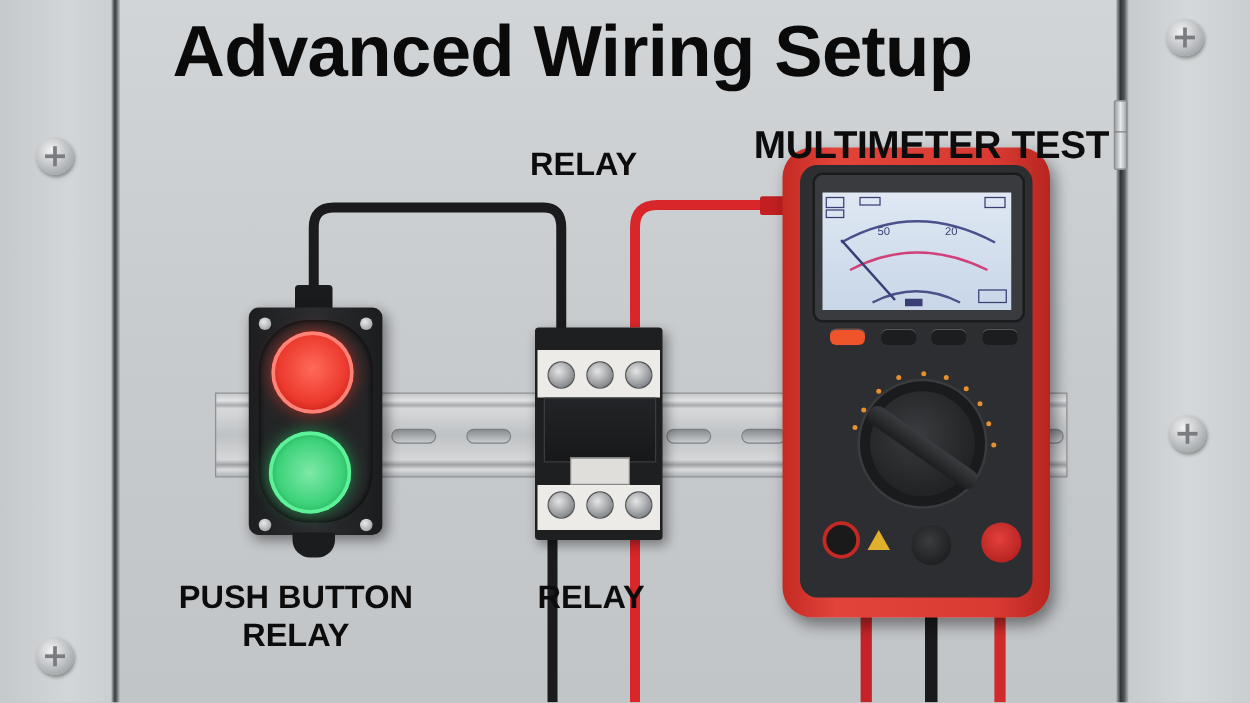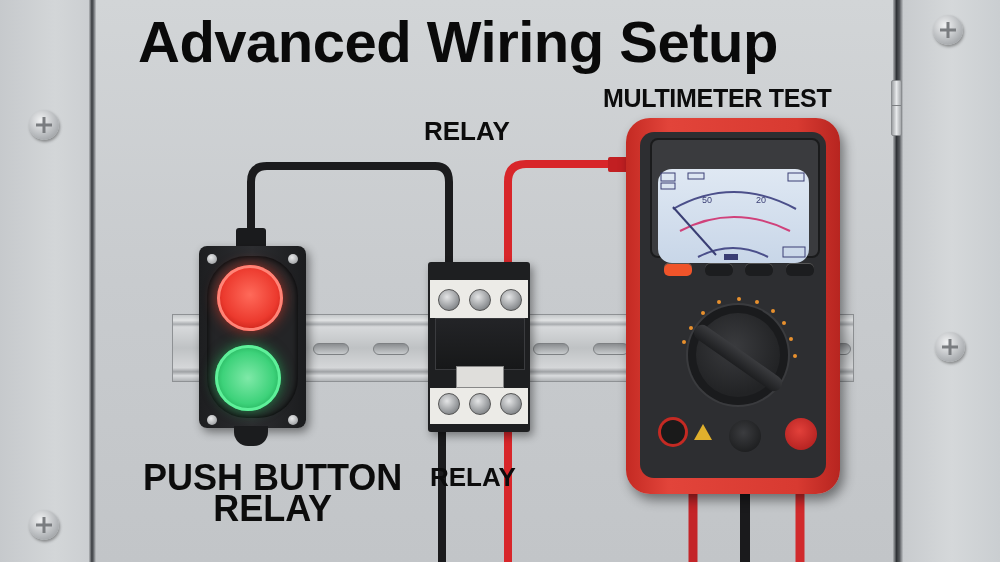--- a/index.html
+++ b/index.html
@@ -27,23 +27,23 @@
   .screw::before, .screw::after { content:""; position:absolute; left:50%; top:50%;
     background:#7a7d80; transform:translate(-50%,-50%); }
   .screw::before { width:16px; height:3px; }
   .screw::after { width:3px; height:16px; }
 
   .title { position:absolute; left:0; width:1000px; text-align:center; top:8px;
     font-weight:bold; font-size:58px; color:#0a0a0a; letter-spacing:-0.5px;
     padding-left:0px; }
   .title span { position:absolute; left:138px; top:0; white-space:nowrap; }
   .label { position:absolute; font-weight:bold; color:#0c0c0c; white-space:nowrap; }
-  .lbl-multi { left:603px; top:84px; font-size:25px; letter-spacing:-0.3px; }
+  .lbl-multi { left:603px; top:98px; font-size:31px; letter-spacing:-0.3px; }
   .lbl-relay-top { left:424px; top:116px; font-size:26px; }
-  .lbl-push { left:143px; top:462px; font-size:36px; text-align:center; line-height:31px; }
+  .lbl-push { left:143px; top:462px; font-size:26px; text-align:center; line-height:31px; }
   .lbl-relay-bot { left:430px; top:462px; font-size:26px; }
 
   
   .rail { position:absolute; left:172px; top:314px; width:680px; height:66px;
     background:linear-gradient(180deg,#c5c8ca 0%,#e1e3e4 8%,#a9acaf 14%,#d7d9db 18%,#bfc2c4 50%,#d5d7d9 80%,#9fa2a5 86%,#dadcde 92%,#b0b3b6 100%);
     border:1px solid #8e9194; }
   .slot { position:absolute; top:28px; width:34px; height:10px; border-radius:6px;
     background:linear-gradient(180deg,#8a8d90,#c8cbcd); border:1px solid #7d8083; }
 
   
@@ -79,22 +79,22 @@
     border:1px solid #3a3b3e; background:linear-gradient(180deg,#232427,#171819); }
 
   
   .mm-body { position:absolute; left:626px; top:118px; width:214px; height:376px;
     background:linear-gradient(90deg,#c42a23,#e2443a 20%,#d83a31 80%,#b72520);
     border-radius:24px; box-shadow:4px 6px 12px rgba(0,0,0,.45); }
   .mm-face { position:absolute; left:640px; top:132px; width:186px; height:346px;
     background:#2d2e31; border-radius:14px; }
   .mm-screen-bezel { position:absolute; left:650px; top:138px; width:166px; height:116px;
     background:#3a3b3e; border-radius:8px; border:2px solid #1a1b1c; }
-  .mm-screen { position:absolute; left:658px; top:169px; width:151px; height:94px;
-    background:linear-gradient(180deg,#dfe8f3,#c8d6e8); border-radius:14px; }
+  .mm-screen { position:absolute; left:658px; top:154px; width:151px; height:94px;
+    background:linear-gradient(180deg,#dfe8f3,#c8d6e8); border-radius:0; }
   .mm-btn { position:absolute; top:263px; width:28px; height:13px; border-radius:5px; background:#1c1d1f;
     box-shadow:0 1px 0 #555 inset; }
   .mm-btn.orange { background:#f0542a; }
   .dial-ring { position:absolute; left:688px; top:305px; width:100px; height:100px; border-radius:50%;
     background:#1a1b1d; box-shadow:0 0 0 2px #3a3b3e; }
   .dial { position:absolute; left:696px; top:313px; width:84px; height:84px; border-radius:50%;
     background:radial-gradient(circle at 45% 40%,#3a3b3e,#222325 70%); }
   .dial-bar { position:absolute; left:686px; top:350px; width:104px; height:16px;
     background:linear-gradient(180deg,#3b3c3f,#1d1e20); border-radius:8px; transform:rotate(35deg); }
   .dot { position:absolute; width:4px; height:4px; border-radius:50%; background:#e8902e; }

